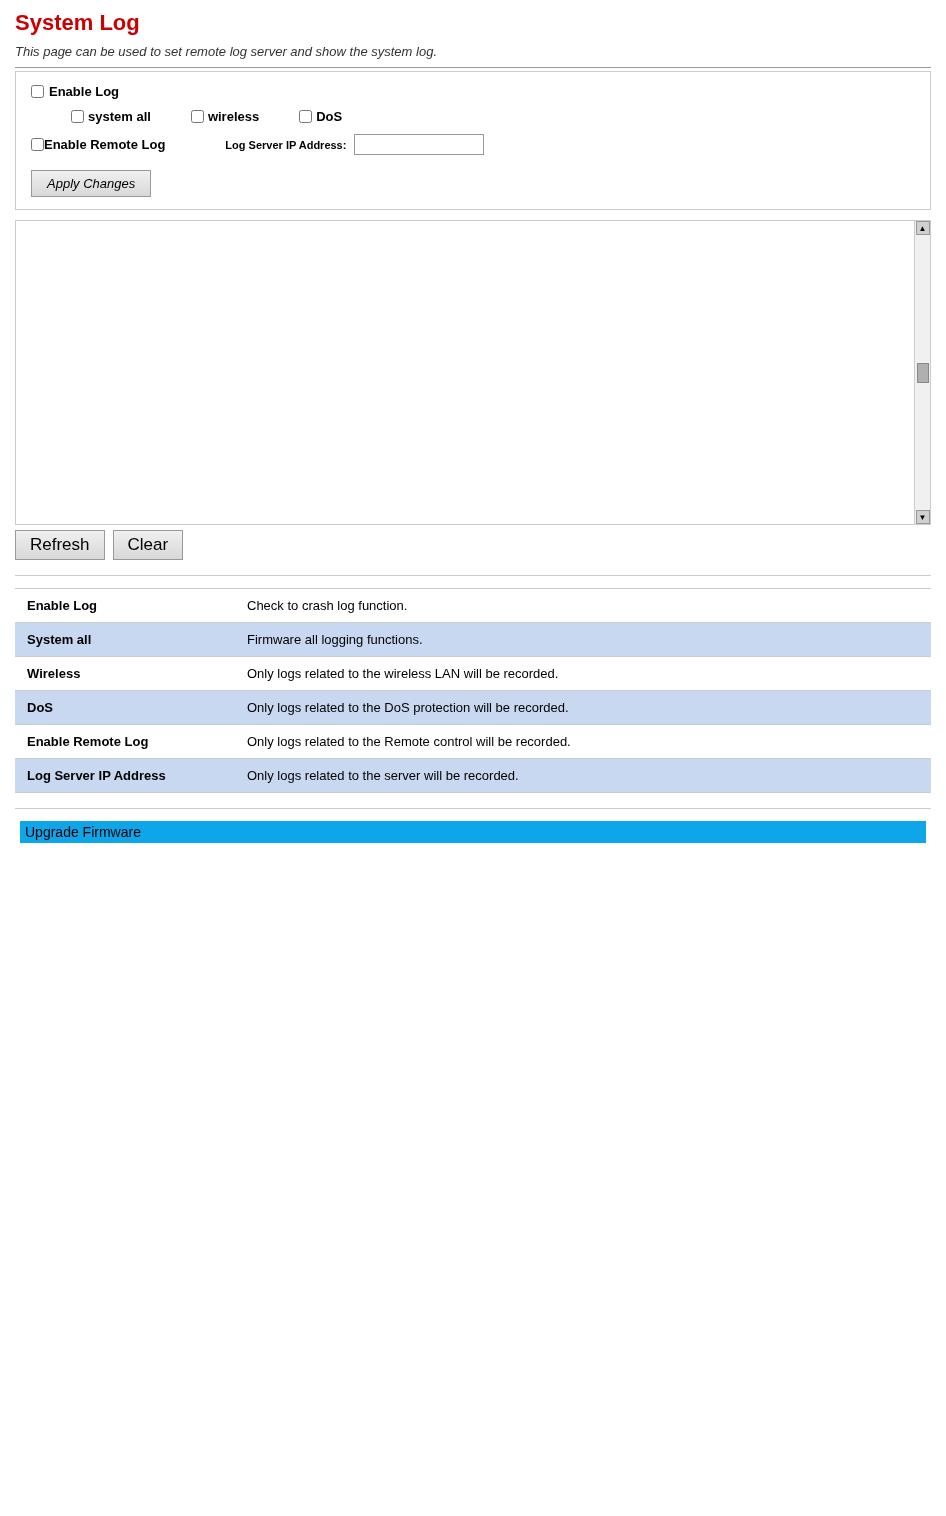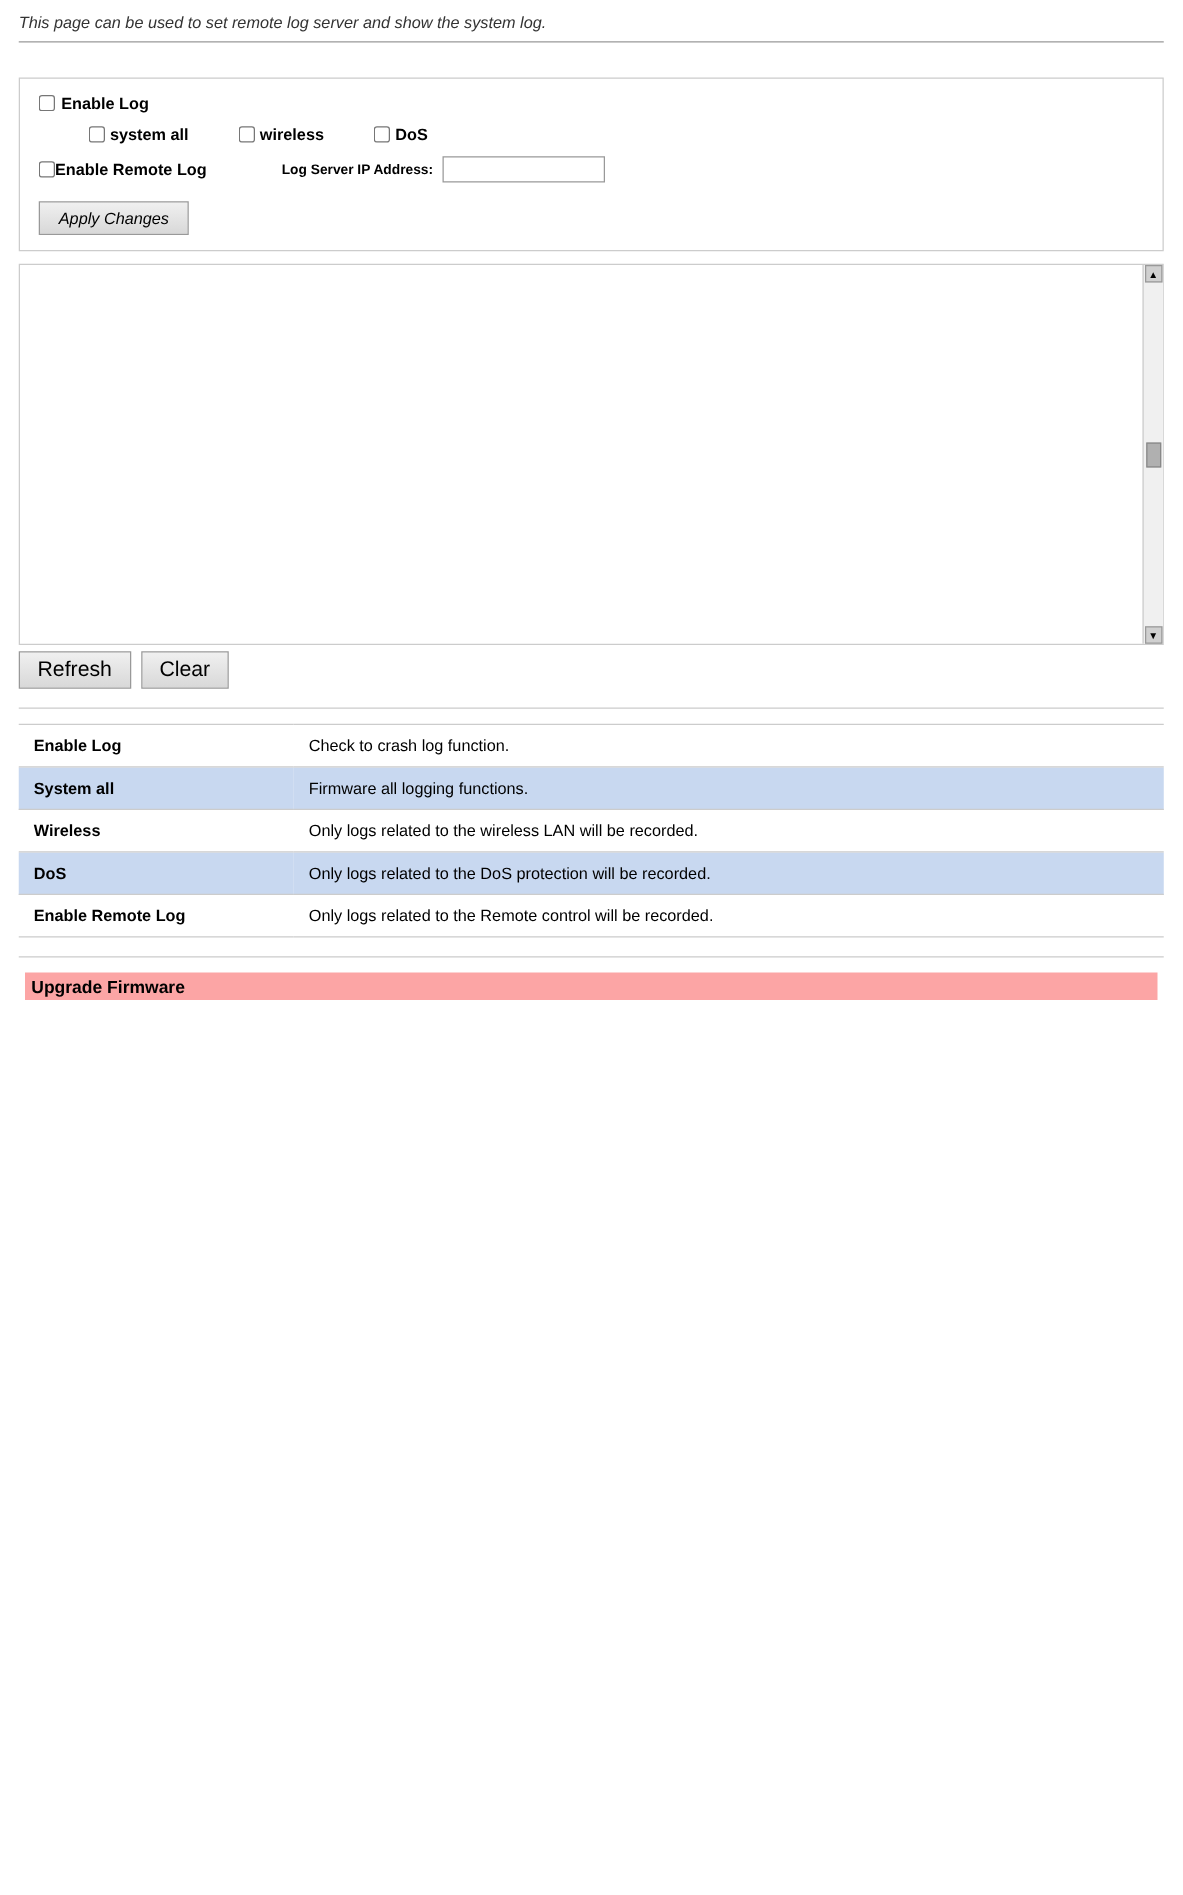--- a/index.html
+++ b/index.html
@@ -16,21 +16,21 @@
     .page-title {
       font-size: 22px;
       font-weight: bold;
       color: #cc0000;
       margin-bottom: 8px;
     }
     .page-description {
       font-size: 13px;
       color: #333;
       font-style: italic;
-      margin-bottom: 28px;
+      margin-bottom: 3px;
       padding-bottom: 8px;
       border-bottom: 1px solid #999;
     }
     .form-section {
       border: 1px solid #ccc;
       padding: 12px 15px;
       margin-bottom: 10px;
     }
     .form-row {
       display: flex;
@@ -183,23 +183,23 @@
       background-color: #c8d8f0;
     }
     .info-table tr.normal {
       background-color: #fff;
     }
     .upgrade-section {
       margin-top: 5px;
       padding: 0 5px;
     }
     .upgrade-title {
-      font-weight: bold;
+      font-weight: normal;
       font-size: 14px;
-      background: #fca5a5;
+      background: #0ea5e9;
       padding: 3px 5px;
       margin-bottom: 6px;
     }
     .upgrade-desc {
       font-size: 13px;
       line-height: 1.6;
       padding: 0 2px;
     }
     .page-number {
       text-align: center;
@@ -207,20 +207,21 @@
       margin-top: 40px;
       padding-bottom: 15px;
       color: #333;
     }
   </style>
 </head>
 <body>
 
 <div class="page-container">
 
+  <div class="page-title">System Log</div>
 
   <div class="page-description">This page can be used to set remote log server and show the system log.</div>
 
   <div class="form-section">
 
     
     <div class="form-row">
       <label>
         <input type="checkbox" style="">
         <span>Enable Log</span>
@@ -291,20 +292,24 @@
           <td>Only logs related to the wireless LAN will be recorded.</td>
         </tr>
         <tr class="highlight">
           <td>DoS</td>
           <td>Only logs related to the DoS protection will be recorded.</td>
         </tr>
         <tr class="normal">
           <td>Enable Remote Log</td>
           <td>Only logs related to the Remote control will be recorded.</td>
         </tr>
+        <tr class="highlight">
+          <td>Log Server IP Address</td>
+          <td>Only logs related to the server will be recorded.</td>
+        </tr>
       </tbody>
   </table>
 
   <hr class="divider">
 
   <div class="upgrade-section">
     <div class="upgrade-title">Upgrade Firmware</div>
   </div>
 
 

